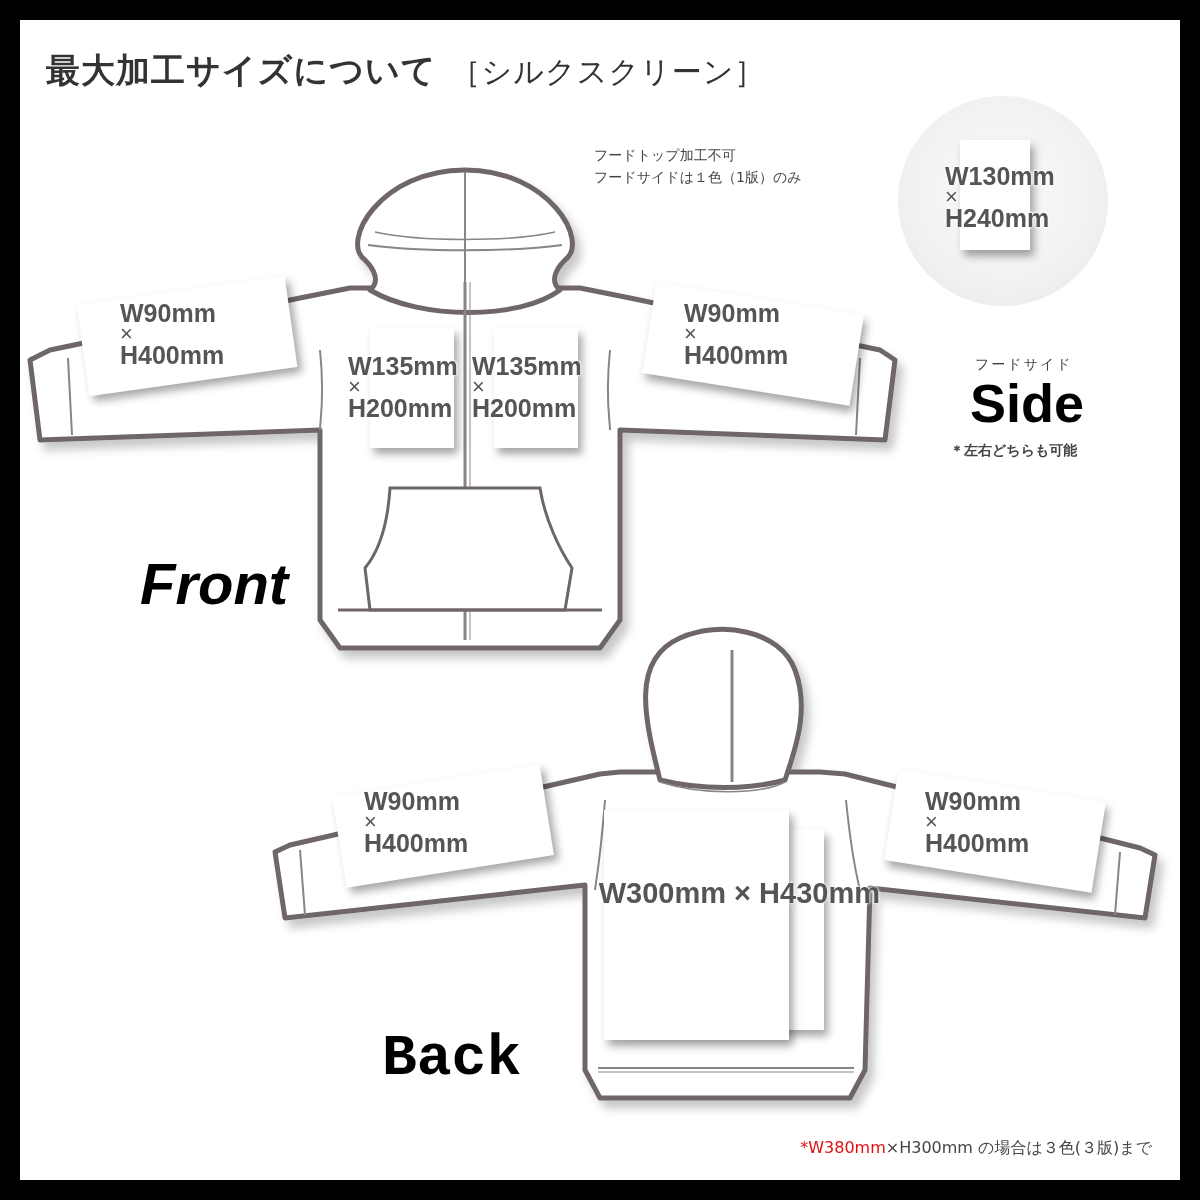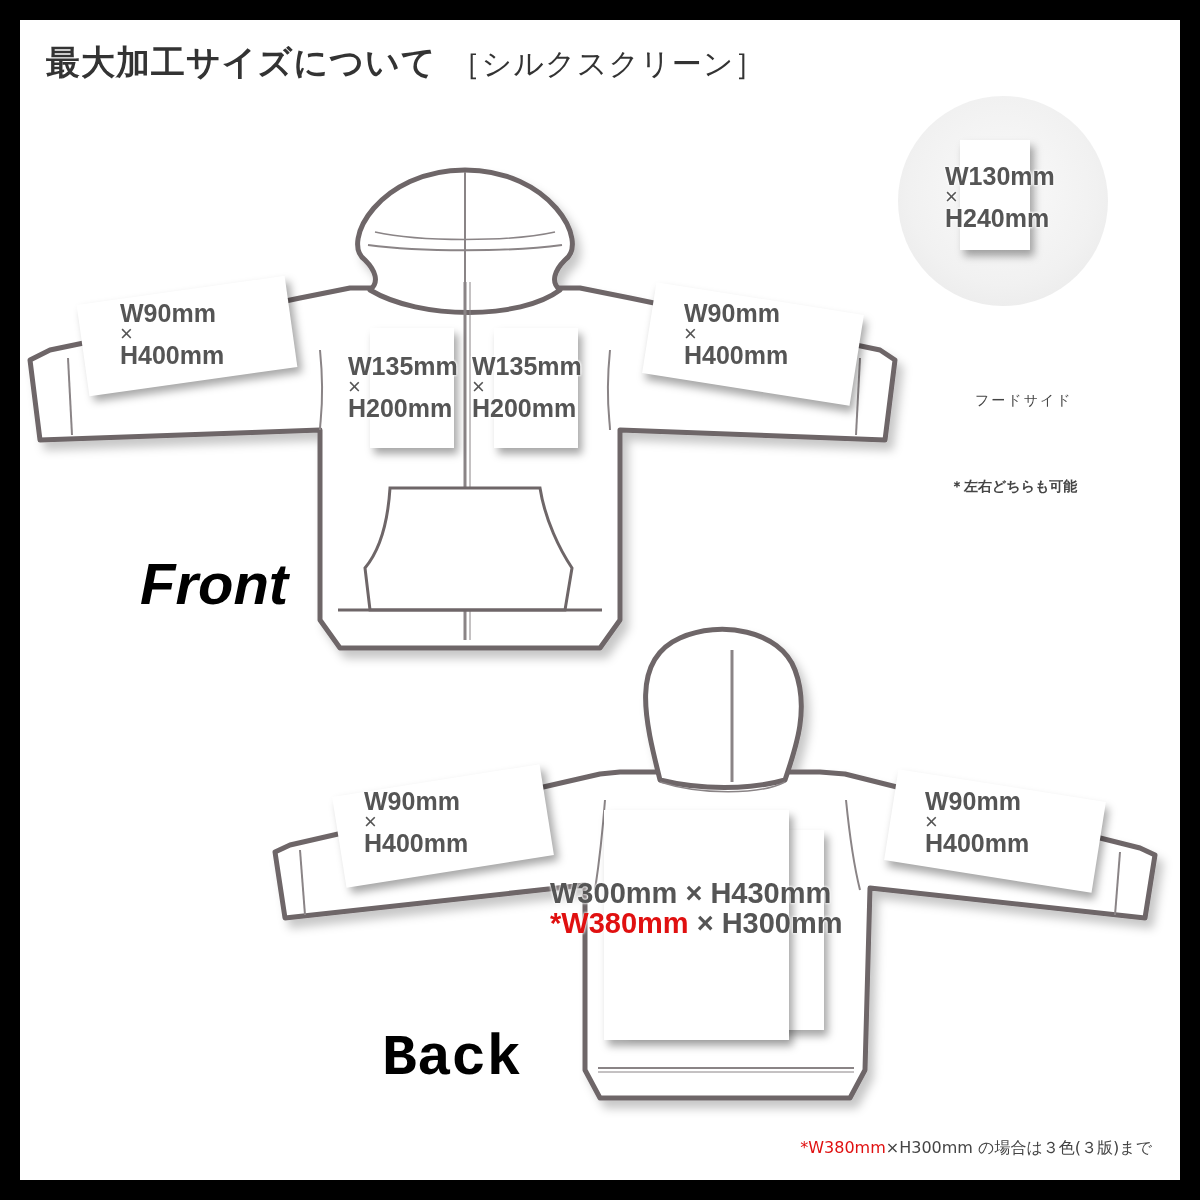--- a/index.html
+++ b/index.html
@@ -1,28 +1,28 @@
 <!DOCTYPE html>
 <html><head>
 <meta charset="utf-8">
 <style>
   html,body{margin:0;padding:0;}
   body{width:1200px;height:1200px;background:#000;position:relative;overflow:hidden;font-family:"Liberation Sans","DejaVu Sans",sans-serif;}
   .canvas{position:absolute;left:20px;top:20px;width:1160px;height:1160px;background:#fff;overflow:hidden;}
-  .title{position:absolute;left:26px;top:20px;font-family:"DejaVu Sans",sans-serif;font-weight:bold;font-size:34px;color:#333;letter-spacing:1px;white-space:nowrap;}
+  .title{position:absolute;left:26px;top:28px;font-family:"DejaVu Sans",sans-serif;font-weight:bold;font-size:34px;color:#333;letter-spacing:1px;white-space:nowrap;}
   .title .sub{font-weight:normal;font-size:30px;margin-left:14px;}
   svg.art{position:absolute;left:0;top:0;}
   .note{position:absolute;font-family:"DejaVu Sans",sans-serif;font-size:14px;color:#444;line-height:22px;}
   .label{position:absolute;text-align:left;font-family:"Liberation Sans",sans-serif;font-weight:bold;color:#555;font-size:25px;line-height:22px;
          text-shadow:0 0 3px #fff,0 0 3px #fff,0 0 3px #fff;}
   .label .x{font-weight:normal;font-size:22px;display:block;line-height:20px;}
   .big{position:absolute;font-family:"Liberation Sans",sans-serif;font-weight:bold;color:#000;font-size:58px;}
   .side-circle{position:absolute;left:878px;top:76px;width:210px;height:210px;border-radius:50%;background:radial-gradient(circle at 50% 45%,#fafafa 0%,#f1f1f1 60%,#e6e6e6 100%);overflow:hidden;}
-  .side-small{position:absolute;font-family:"DejaVu Sans",sans-serif;color:#444;margin-top:36px;}
-  .back-line{position:absolute;left:530px;top:858px;width:330px;text-align:left;font-family:"Liberation Sans",sans-serif;font-weight:bold;font-size:29px;color:#555;line-height:30px;text-shadow:0 0 3px #fff,0 0 3px #fff;}
+  .side-small{position:absolute;font-family:"DejaVu Sans",sans-serif;color:#444;}
+  .back-line{position:absolute;left:530px;top:858px;width:330px;text-align:right;font-family:"Liberation Sans",sans-serif;font-weight:bold;font-size:29px;color:#555;line-height:30px;text-shadow:0 0 3px #fff,0 0 3px #fff;}
   .red{color:#e01010;}
   .footnote{position:absolute;right:28px;top:1118px;font-family:"DejaVu Sans",sans-serif;font-size:16px;color:#444;white-space:nowrap;text-align:right;}
   .box{position:absolute;background:#fff;box-shadow:4px 6px 8px rgba(0,0,0,0.35);}
 </style>
 </head>
 <body>
 
 <div class="canvas">
 
   <div class="title">
@@ -74,20 +74,24 @@
 
   <div class="box" style="left:62px;top:270px;width:210px;height:92px;transform:rotate(-8deg);"></div>
   <div class="box" style="left:628px;top:278px;width:210px;height:92px;transform:rotate(9deg);"></div>
   <div class="box" style="left:350px;top:308px;width:84px;height:120px;"></div>
   <div class="box" style="left:474px;top:308px;width:84px;height:120px;"></div>
   <div class="box" style="left:318px;top:760px;width:210px;height:92px;transform:rotate(-9deg);"></div>
   <div class="box" style="left:870px;top:765px;width:210px;height:92px;transform:rotate(9deg);"></div>
   <div class="box" style="left:604px;top:810px;width:200px;height:200px;"></div>
   <div class="box" style="left:584px;top:790px;width:185px;height:230px;"></div>
 
+  <div class="note" style="left:574px;top:124px;">
+    <div>フードトップ加工不可</div>
+    <div>フードサイドは１色（1版）のみ</div>
+  </div>
 
   <div class="label" style="left:100px;top:282px;width:140px;">
     <span>W90mm</span>
     <span class="x">×</span>
     <span>H400mm</span>
   </div>
   <div class="label" style="left:664px;top:282px;width:140px;">
     <span>W90mm</span>
     <span class="x">×</span>
     <span>H400mm</span>
@@ -106,34 +110,34 @@
 
   <div class="side-circle">
     <div class="box" style="left:62px;top:44px;width:70px;height:110px;"></div>
   </div>
   <div class="label" style="left:925px;top:145px;width:120px;">
     <span>W130mm</span>
     <span class="x">×</span>
     <span>H240mm</span>
   </div>
   <div class="side-small" style="left:955px;top:336px;font-size:14px;letter-spacing:2px;">フードサイド</div>
+  <div class="big" style="left:950px;top:352px;font-size:54px;">Side</div>
   <div class="side-small" style="left:930px;top:422px;font-size:14px;font-weight:bold;">＊左右どちらも可能</div>
 
   <div class="label" style="left:344px;top:770px;width:140px;">
     <span>W90mm</span>
     <span class="x">×</span>
     <span>H400mm</span>
   </div>
   <div class="label" style="left:905px;top:770px;width:140px;">
     <span>W90mm</span>
     <span class="x">×</span>
     <span>H400mm</span>
   </div>
   <div class="back-line">
     <div>W300mm × H430mm</div>
-    <div><span class="red">*W380mm</span><span> × H300mm</span></div>
   </div>
   <div class="big" style="left:362px;top:1006px;font-family:Liberation Mono, monospace;">Back</div>
 
   <div class="footnote">
     <span class="red">*W380mm</span><span>×H300mm の場合は３色(３版)まで</span>
   </div>
 </div>
 
 </body></html>

